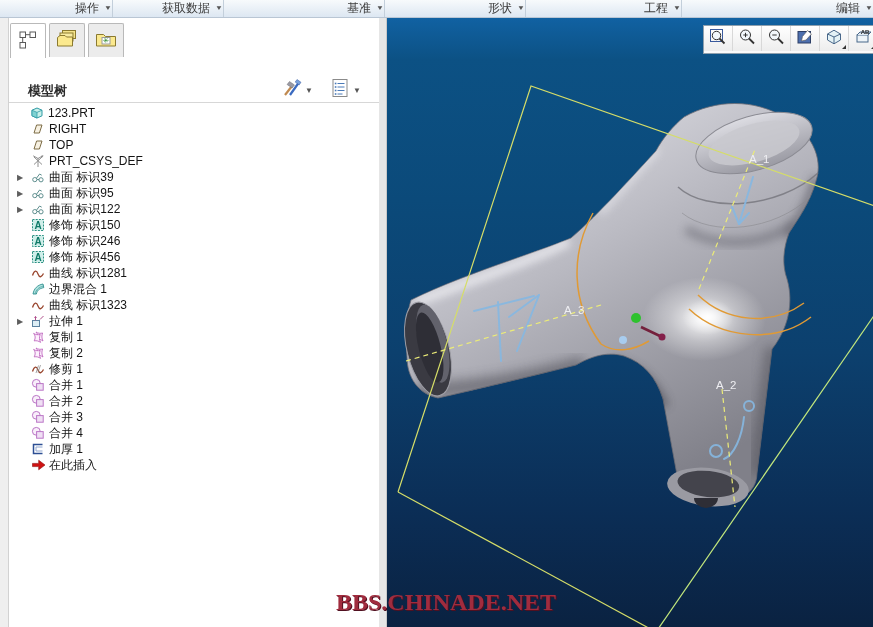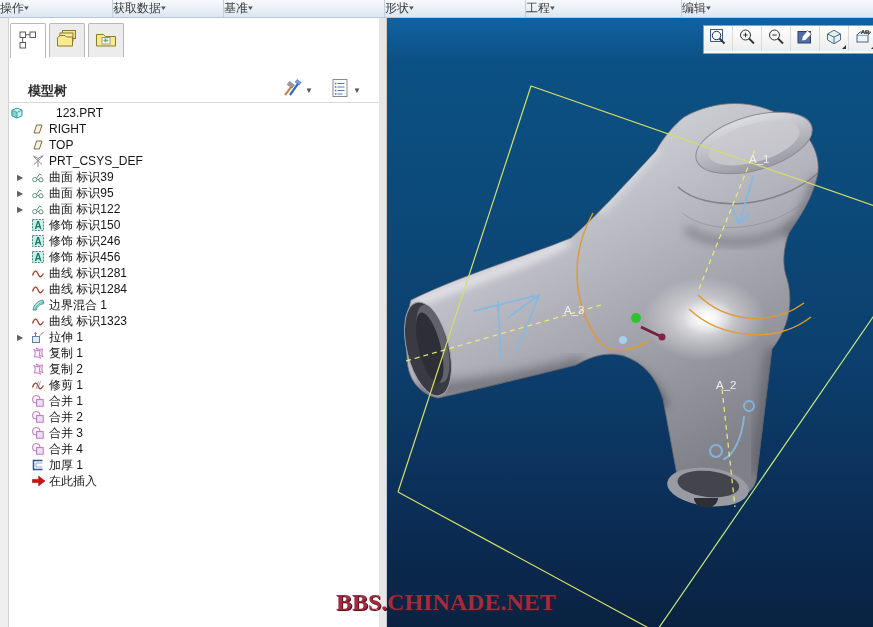--- a/index.html
+++ b/index.html
@@ -8,22 +8,22 @@
     font-family:"Liberation Sans","DejaVu Sans",sans-serif;
     background:#fff;-webkit-font-smoothing:antialiased;
   }
   
   .ribbon{
     position:absolute;left:0;top:0;width:873px;height:17px;display:flex;
     background:linear-gradient(#f7fafc,#dde7f2);
     border-bottom:1px solid #b9c6d4;z-index:30;
   }
   .rcell{
-    display:flex;align-items:center;justify-content:flex-start;
-    font-size:12px;color:#3c3c3c;border-right:1px solid #c3cfdb;cursor:default;font-family:Liberation Mono, monospace;
+    display:flex;align-items:center;justify-content:flex-end;gap:5px;
+    font-size:12px;color:#3c3c3c;border-right:1px solid #c3cfdb;cursor:default;
   }
   .rcell .caret{font-size:8px;color:#555;transform:scaleY(.8);}
   
   .panel{
     position:absolute;left:0;top:17px;width:379px;bottom:0;background:#fff;z-index:5;
   }
   .panel-edge{position:absolute;left:0;top:0;bottom:0;width:8px;background:#efefef;border-right:1px solid #d2d2d2;}
   .divider{position:absolute;left:379px;top:17px;width:7px;bottom:0;background:#e6e6e6;border-right:1px solid #c9c9c9;z-index:6;}
   .tabbar{position:absolute;left:10px;top:6px;height:34px;display:flex;gap:3px;}
   .tab{
@@ -41,21 +41,21 @@
   .hbtn .caret{font-size:8px;color:#555;}
   .hbtn.tools{right:66px;}
   .hbtn.display{right:18px;}
   
   .tree{position:absolute;left:9px;top:88px;right:2px;bottom:0;font-size:12px;color:#141414;}
   .trow{height:16px;display:flex;align-items:center;cursor:default;white-space:nowrap;}
   .trow .arrow{width:13px;margin-left:8px;font-size:8px;color:#5e5e5e;flex:0 0 13px;text-align:left;cursor:pointer;}
   .trow .arrow.empty{visibility:hidden;}
   .trow .ticon{width:16px;flex:0 0 16px;display:flex;align-items:center;justify-content:center;}
   .trow .tlabel{margin-left:3px;}
-  .trow.root{padding-left:0;gap:28px;}
+  .trow.root{padding-left:20px;}
   
   .viewport{
     position:absolute;left:386px;top:17px;right:0;bottom:0;overflow:hidden;z-index:4;cursor:crosshair;
     background:linear-gradient(#1162a3 0%,#0c5184 7%,#0b4a7a 30%,#0c406e 55%,#0b2d55 82%,#0a2241 100%);
   }
   .viewport svg.scene{position:absolute;left:0;top:0;}
   
   .gtoolbar{
     position:absolute;left:317px;top:8px;height:27px;display:flex;
     background:#fafafa;border:1px solid #8fa0ae;z-index:10;
@@ -280,29 +280,20 @@
         <span class="tlabel">修饰 标识456</span>
       </div>
       <div class="trow">
         <span class="arrow empty">▶</span>
         <span class="ticon">
           <svg width="14" height="14" viewBox="0 0 14 14">
             <path d="M1.5 9.5C3.5 4 5.5 4 7 8s3.5 3.5 5.5-.5" fill="none" stroke="#99462e" stroke-width="1.3"></path>
           </svg>
         </span>
         <span class="tlabel">曲线 标识1281</span>
-      </div>
-      <div class="trow">
-        <span class="arrow empty">▶</span>
-        <span class="ticon">
-          <svg width="14" height="14" viewBox="0 0 14 14">
-            <path d="M1.5 9.5C3.5 4 5.5 4 7 8s3.5 3.5 5.5-.5" fill="none" stroke="#99462e" stroke-width="1.3"></path>
-          </svg>
-        </span>
-        <span class="tlabel">曲线 标识1284</span>
       </div>
       <div class="trow">
         <span class="arrow empty">▶</span>
         <span class="ticon">
           <svg width="14" height="14" viewBox="0 0 14 14">
             <path d="M2 12C3 6.5 6.5 3 12 2l.8 3.6C8 6.6 6 8.6 5.4 12z" fill="#b5e6e2" stroke="#2f8f8f" stroke-width=".9"></path>
             <path d="M4 12C5 7.8 7.6 5.3 12.4 4" fill="none" stroke="#2f8f8f" stroke-width=".6"></path>
           </svg>
         </span>
         <span class="tlabel">边界混合 1</span>

